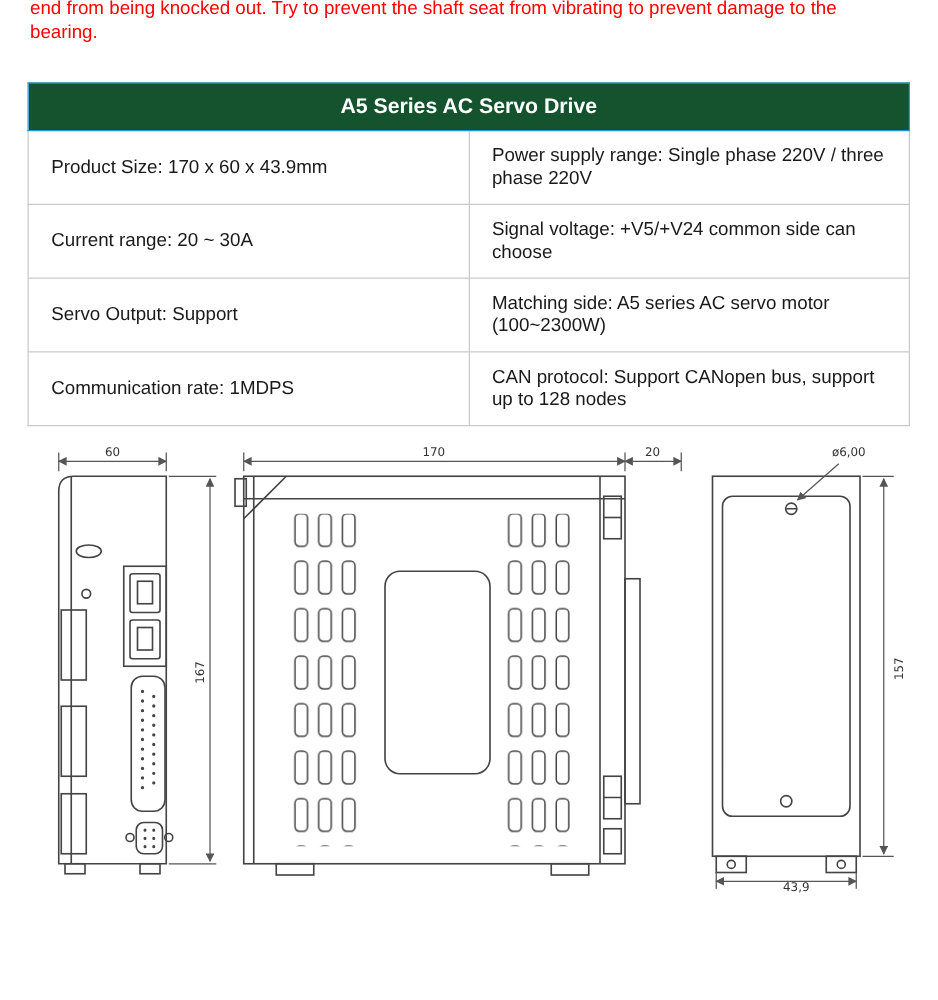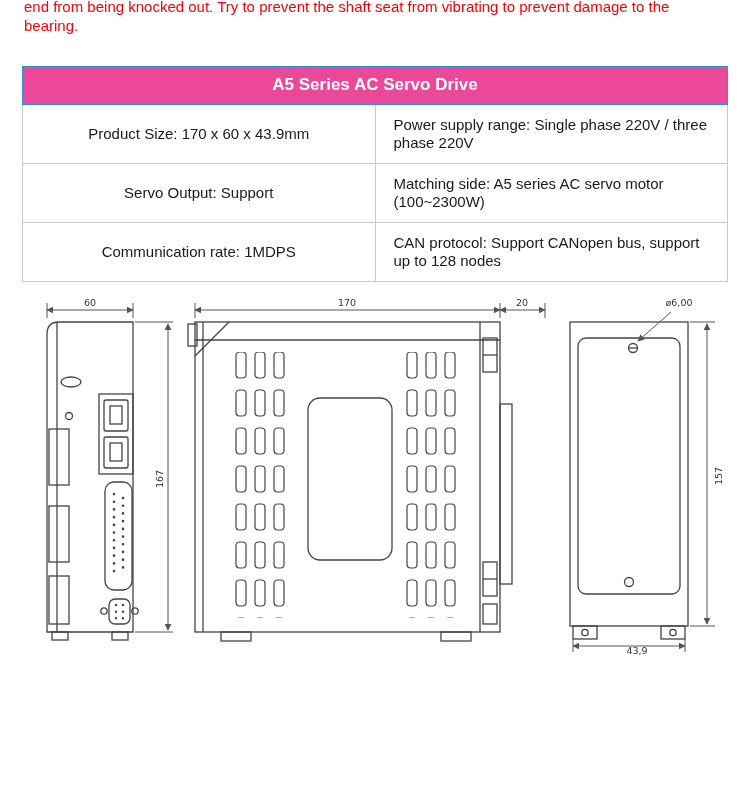--- a/index.html
+++ b/index.html
@@ -14,49 +14,53 @@
     margin: -2px 0 0 0; padding: 0 24px;
     color: #fe0000; font-size: 15px; line-height: 1.25;
   }
   table.spec {
     border-collapse: collapse;
     margin: 30px auto 0 auto;
     width: 706px;
     table-layout: fixed;
   }
   table.spec th {
-    background: #ec4899; border: 1px solid #2595d6;
+    background: #14532d; border: 1px solid #2595d6;
     color: #fff; font-size: 17px; font-weight: 700;
     height: 38px; text-align: center; padding: 0;
   }
   table.spec td {
     border: 1px solid #c9c9c9;
     font-size: 15px; color: #1a1a1a;
     padding: 11px 18px; line-height: 1.2;
     vertical-align: middle;
   }
-  table.spec td.c1 { width: 251px; text-align: center; }
+  table.spec td.c1 { width: 251px; }
   .drawing { margin: 12px 0 0 25px; }
   svg text { font-family: "DejaVu Sans", sans-serif; }
 </style>
 </head>
 <body>
 
 <div class="notice">end from being knocked out. Try to prevent the shaft seat from vibrating to prevent damage to the bearing.</div>
 
 <table class="spec">
   <thead>
     <tr>
       <th colspan="2">A5 Series AC Servo Drive</th>
     </tr>
   </thead>
   <tbody>
     <tr>
       <td class="c1">Product Size: 170 x 60 x 43.9mm</td>
       <td>Power supply range: Single phase 220V / three phase 220V</td>
+    </tr>
+    <tr>
+      <td class="c1">Current range: 20 ~ 30A</td>
+      <td>Signal voltage: +V5/+V24 common side can choose</td>
     </tr>
     <tr>
       <td class="c1">Servo Output: Support</td>
       <td>Matching side: A5 series AC servo motor (100~2300W)</td>
     </tr>
     <tr>
       <td class="c1">Communication rate: 1MDPS</td>
       <td>CAN protocol: Support CANopen bus, support up to 128 nodes</td>
     </tr>
   </tbody>

